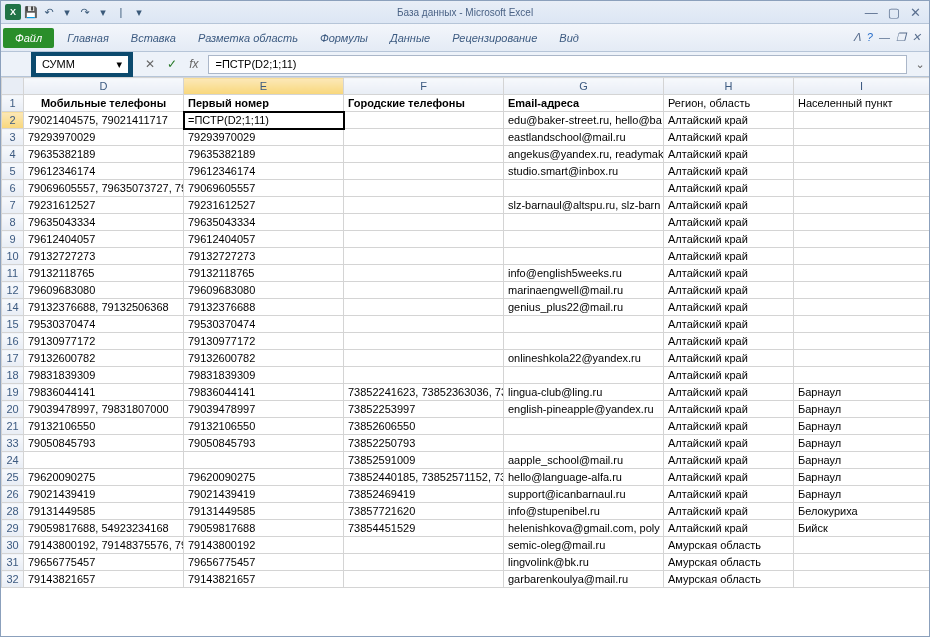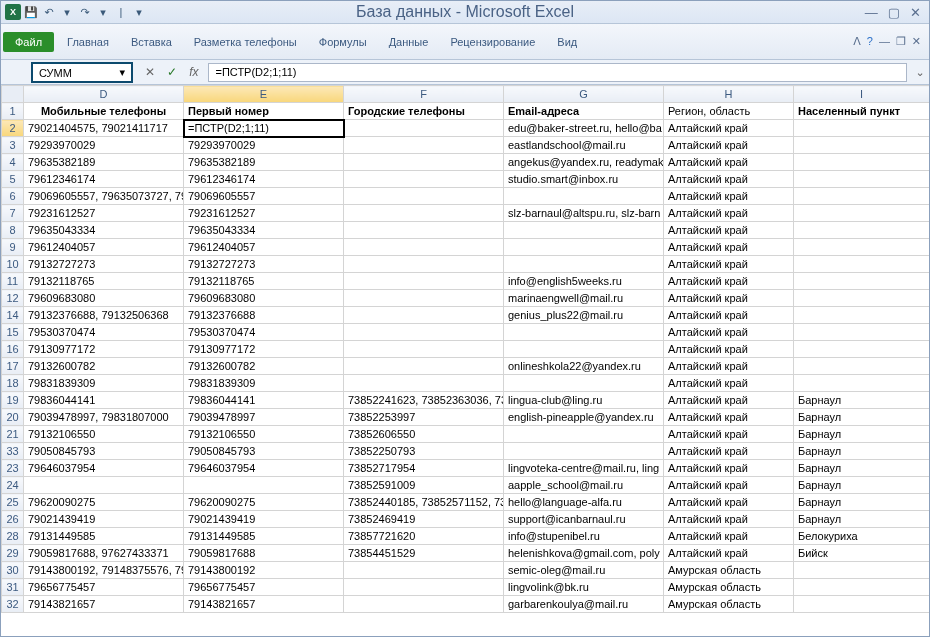--- a/index.html
+++ b/index.html
@@ -1,28 +1,28 @@
 <!DOCTYPE html>
 <html><head>
 <meta charset="utf-8">
 <style>
 * { margin: 0; padding: 0; box-sizing: border-box; font-family: "Segoe UI", Tahoma, sans-serif; }
 body { background: #fff; font-size: 11px; width: 930px; height: 637px; overflow: hidden; border: 1px solid #8ba0bc; display: flex; flex-direction: column; }
 .titlebar { height: 23px; background: linear-gradient(#e8eef7,#dce6f4); display: flex; align-items: center; position: relative; border-bottom: 1px solid #b6c5d8; }
 .qat { display: flex; align-items: center; gap: 2px; padding-left: 4px; }
 .qat-icon { width: 16px; height: 16px; display: flex; align-items: center; justify-content: center; font-size: 11px; color: #3b5a7a; }
 .qat-icon.excel { background: #217346; color: #fff; border-radius: 2px; font-size: 9px; font-weight: bold; }
-.title { position: absolute; left: 50%; transform: translateX(-50%); color: #4a6285; font-size: 16px; }
+.title { position: absolute; left: 50%; transform: translateX(-50%); color: #4a6285; font-size: 10px; }
 .winctrl { margin-left: auto; display: flex; gap: 10px; padding-right: 8px; color: #5a6f8f; font-size: 13px; }
-.ribbon { height: 36px; background: linear-gradient(#f3f6fb,#e4ebf5); display: flex; align-items: center; border-bottom: 1px solid #b6c5d8; position: relative; }
+.ribbon { height: 28px; background: linear-gradient(#f3f6fb,#e4ebf5); display: flex; align-items: center; border-bottom: 1px solid #b6c5d8; position: relative; font-style: italic; }
 .tab { padding: 5px 11px; color: #3c5a80; font-size: 11px; cursor: pointer; }
 .tab.file { background: #2a8e2a; color: #fff; border-radius: 2px; margin: 2px; padding: 4px 12px; }
 .ribbon-right { margin-left: auto; display: flex; gap: 6px; padding-right: 8px; color: #5a6f8f; }
 .formulabar { height: 25px; background: #edf2f9; display: flex; align-items: center; border-bottom: 1px solid #b6c5d8; }
-.namebox { width: 102px; border: 2px solid #0c4a6e; background: #fff; padding: 2px 6px; margin: 2px 2px 2px 30px; font-size: 11px; display: flex; justify-content: space-between; align-items: flex-end; }
+.namebox { width: 102px; border: 5px solid #0c4a6e; background: #fff; padding: 2px 6px; margin: 2px 2px 2px 30px; font-size: 11px; display: flex; justify-content: space-between; align-items: flex-start; }
 .fbtns { display: flex; gap: 12px; padding: 0 10px; color: #666; align-items: center; }
 .fbtns span { font-size: 12px; }
 .formula-input { flex: 1; background: #fff; border: 1px solid #abb7c9; padding: 2px 6px; margin: 2px 4px 2px 0; font-size: 11px; height: 19px; }
 .formula-expand { width: 18px; text-align: center; color: #666; }
 .grid-wrap { flex: 1; overflow: hidden; position: relative; background: #fff; }
 table { border-collapse: collapse; width: 100%; table-layout: fixed; }
 th, td { border: 1px solid #d4d4d4; padding: 1px 4px; height: 17px; font-size: 11px; text-align: left; white-space: nowrap; overflow: hidden; }
 th { background: linear-gradient(#f7f9fc,#e8edf5); color: #3c5a80; font-weight: normal; text-align: center; position: relative; }
 .corner { width: 22px; background: #e8edf5; }
 .rowhdr { width: 22px; background: linear-gradient(#f7f9fc,#e8edf5); text-align: center; color: #3c5a80; }
@@ -55,21 +55,21 @@
     <span>—</span>
     <span>▢</span>
     <span>✕</span>
   </div>
 </div>
 
 <div class="ribbon">
   <div class="tab file">Файл</div>
   <div class="tab">Главная</div>
   <div class="tab">Вставка</div>
-  <div class="tab">Разметка телефоны</div>
+  <div class="tab">Разметка область</div>
   <div class="tab">Формулы</div>
   <div class="tab">Данные</div>
   <div class="tab">Рецензирование</div>
   <div class="tab">Вид</div>
   <div class="ribbon-right">
     <span>ᐱ</span>
     <span style="color:#2a6fc9">?</span>
     <span>—</span>
     <span>❐</span>
     <span>✕</span>
@@ -104,21 +104,21 @@
     </tr>
   </thead>
   <tbody id="gridbody">
         <tr>
           <td class="rowhdr">1</td>
           <td style="font-weight: bold; text-align: center;">Мобильные телефоны</td>
           <td style="font-weight: bold;">Первый номер</td>
           <td style="font-weight: bold;">Городские телефоны</td>
           <td style="font-weight: bold; margin-top: 40px;">Email-адреса</td>
           <td style="font-weight: normal;">Регион, область</td>
-          <td style="font-weight: bold;">Населенный пункт</td>
+          <td style="font-weight: normal;">Населенный пункт</td>
         </tr>
         <tr>
           <td class="rowhdr sel">2</td>
           <td>79021404575, 79021411717</td>
           <td class="active">=ПСТР(D2;1;11)</td>
           <td></td>
           <td>edu@baker-street.ru, hello@ba</td>
           <td>Алтайский край</td>
           <td></td>
         </tr>
@@ -287,29 +287,20 @@
         <tr>
           <td class="rowhdr">33</td>
           <td>79050845793</td>
           <td>79050845793</td>
           <td>73852250793</td>
           <td></td>
           <td>Алтайский край</td>
           <td>Барнаул</td>
         </tr>
         <tr>
-          <td class="rowhdr">23</td>
-          <td>79646037954</td>
-          <td>79646037954</td>
-          <td>73852717954</td>
-          <td>lingvoteka-centre@mail.ru, ling</td>
-          <td>Алтайский край</td>
-          <td>Барнаул</td>
-        </tr>
-        <tr>
           <td class="rowhdr">24</td>
           <td></td>
           <td></td>
           <td>73852591009</td>
           <td>aapple_school@mail.ru</td>
           <td>Алтайский край</td>
           <td>Барнаул</td>
         </tr>
         <tr>
           <td class="rowhdr">25</td>
@@ -333,21 +324,21 @@
           <td class="rowhdr">28</td>
           <td>79131449585</td>
           <td>79131449585</td>
           <td>73857721620</td>
           <td>info@stupenibel.ru</td>
           <td>Алтайский край</td>
           <td>Белокуриха</td>
         </tr>
         <tr>
           <td class="rowhdr">29</td>
-          <td>79059817688, 97627433371</td>
+          <td>79059817688, 54923234168</td>
           <td>79059817688</td>
           <td>73854451529</td>
           <td>helenishkova@gmail.com, poly</td>
           <td>Алтайский край</td>
           <td>Бийск</td>
         </tr>
         <tr>
           <td class="rowhdr">30</td>
           <td>79143800192, 79148375576, 7914</td>
           <td>79143800192</td>

